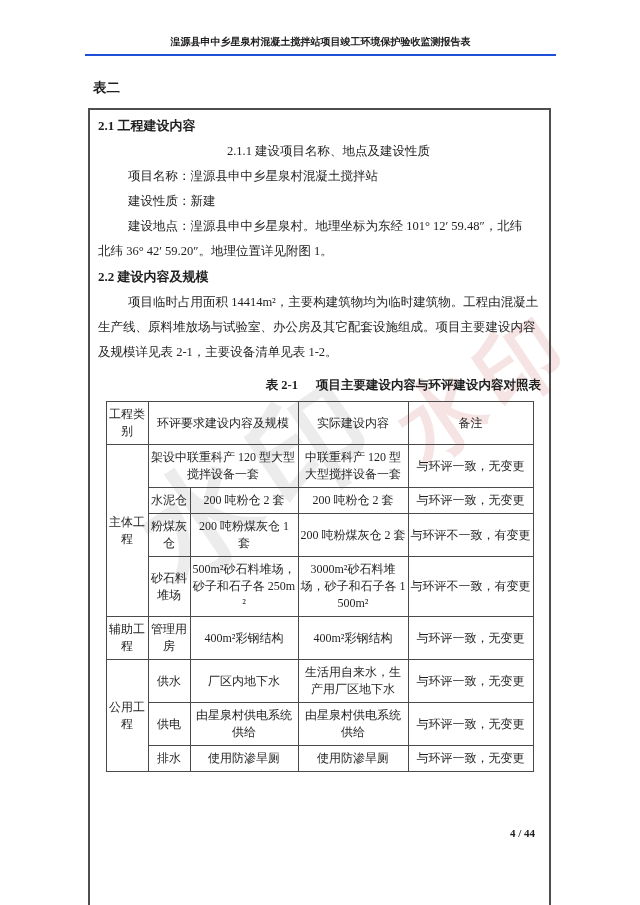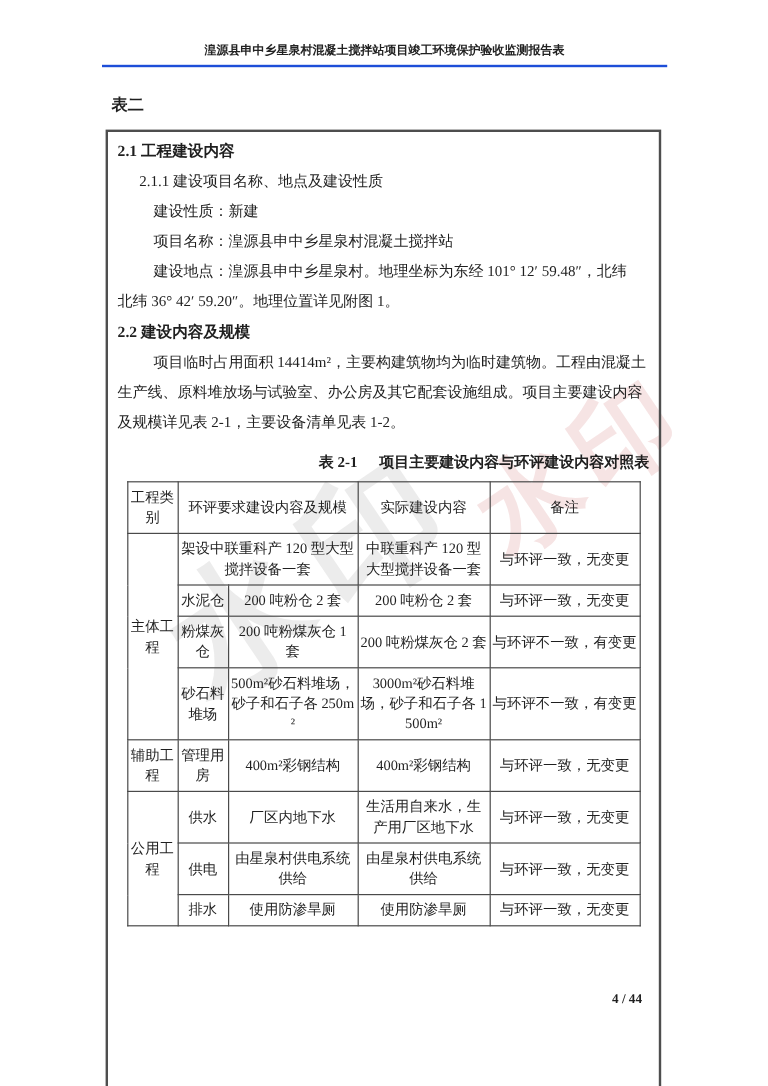--- a/index.html
+++ b/index.html
@@ -12,21 +12,21 @@
     text-align:center; font-size:10px; font-weight:bold; color:#222;
     padding-bottom:5px; border-bottom:2px solid #1d4ed8;
   }
   .sheet-label { position:absolute; top:79px; left:93px; font-size:13.5px; font-weight:bold; }
   .content-box {
     position:absolute; top:108px; left:88px; width:463px; height:863px;
     border:2px solid #4e4e4e; box-sizing:border-box; padding:3px 8px 0 8px;
   }
   .line { font-size:12.5px; line-height:25px; white-space:nowrap; }
   .h-bold { font-weight:bold; font-size:13px; line-height:26px; }
-  .ind1 { padding-left:18px; }
+  .ind1 { padding-left:18px;text-align:center; }
   .ind2 { padding-left:30px; }
   .tbl-caption { margin-top:11px; text-align:right; font-weight:bold; font-size:12.5px; line-height:18px; }
   .tbl-caption .cap-label { margin-right:18px; }
   table.cmp { margin:7px auto 0 auto; border-collapse:collapse; table-layout:fixed; }
   table.cmp td {
     border:1.5px solid #4a4a4a; text-align:center; vertical-align:middle;
     font-size:12px; line-height:17px; padding:4px 2px; color:#1f1f1f;
     word-break:break-all;
   }
   td.hdr { height:30px; font-size:12px; }
@@ -49,22 +49,22 @@
   <div class="watermark wm-pink">水印</div>
 
   <div class="doc-header">湟源县申中乡星泉村混凝土搅拌站项目竣工环境保护验收监测报告表</div>
 
   <div class="sheet-label">表二</div>
 
   <div class="content-box">
 
     <div class="line h-bold">2.1 工程建设内容</div>
     <div class="line ind1">2.1.1 建设项目名称、地点及建设性质</div>
+    <div class="line ind2">项目名称：湟源县申中乡星泉村混凝土搅拌站</div>
     <div class="line ind2">建设性质：新建</div>
-    <div class="line ind2">项目名称：湟源县申中乡星泉村混凝土搅拌站</div>
     <div class="line ind2">建设地点：湟源县申中乡星泉村。地理坐标为东经 101° 12′ 59.48″，北纬</div>
     <div class="line">北纬 36° 42′ 59.20″。地理位置详见附图 1。</div>
 
     <div class="line h-bold">2.2 建设内容及规模</div>
     <div class="line ind2">项目临时占用面积 14414m²，主要构建筑物均为临时建筑物。工程由混凝土</div>
     <div class="line">生产线、原料堆放场与试验室、办公房及其它配套设施组成。项目主要建设内容</div>
     <div class="line">及规模详见表 2-1，主要设备清单见表 1-2。</div>
 
     <div class="tbl-caption">
       <span class="cap-label">表 2-1</span><span>项目主要建设内容与环评建设内容对照表</span>

